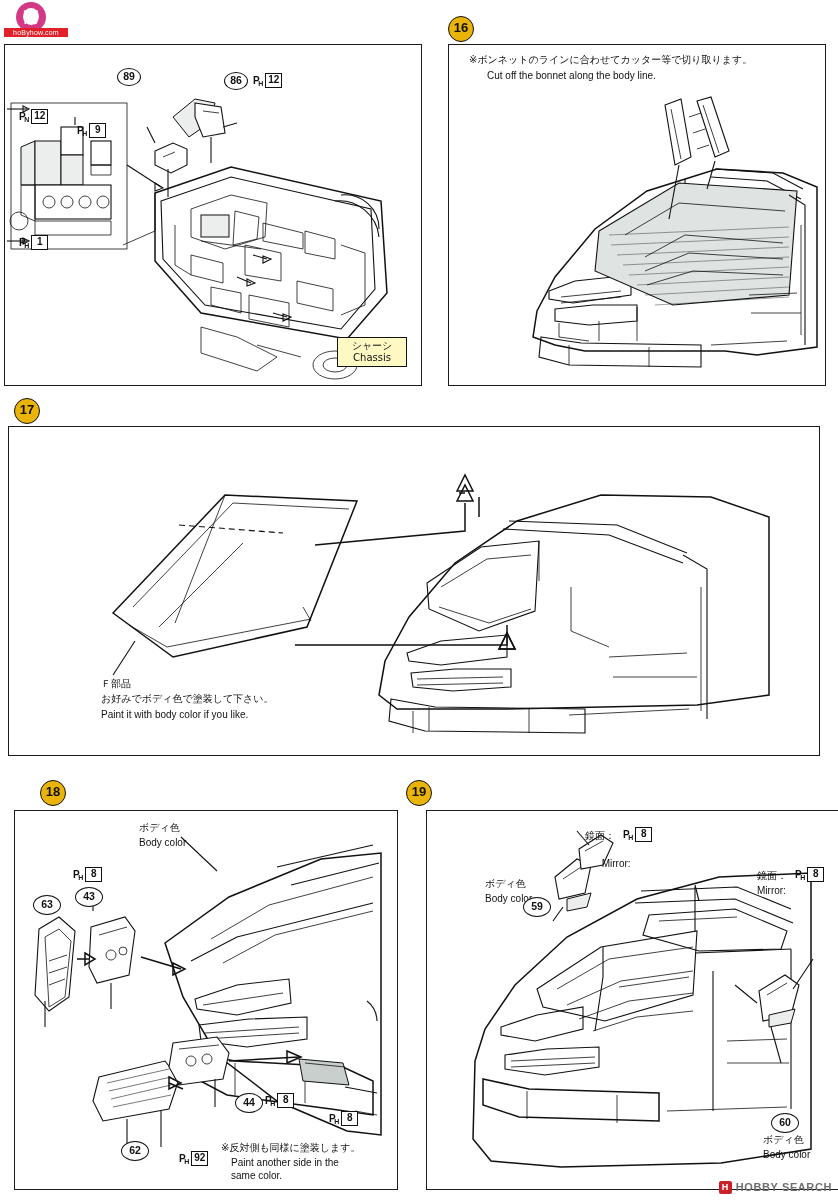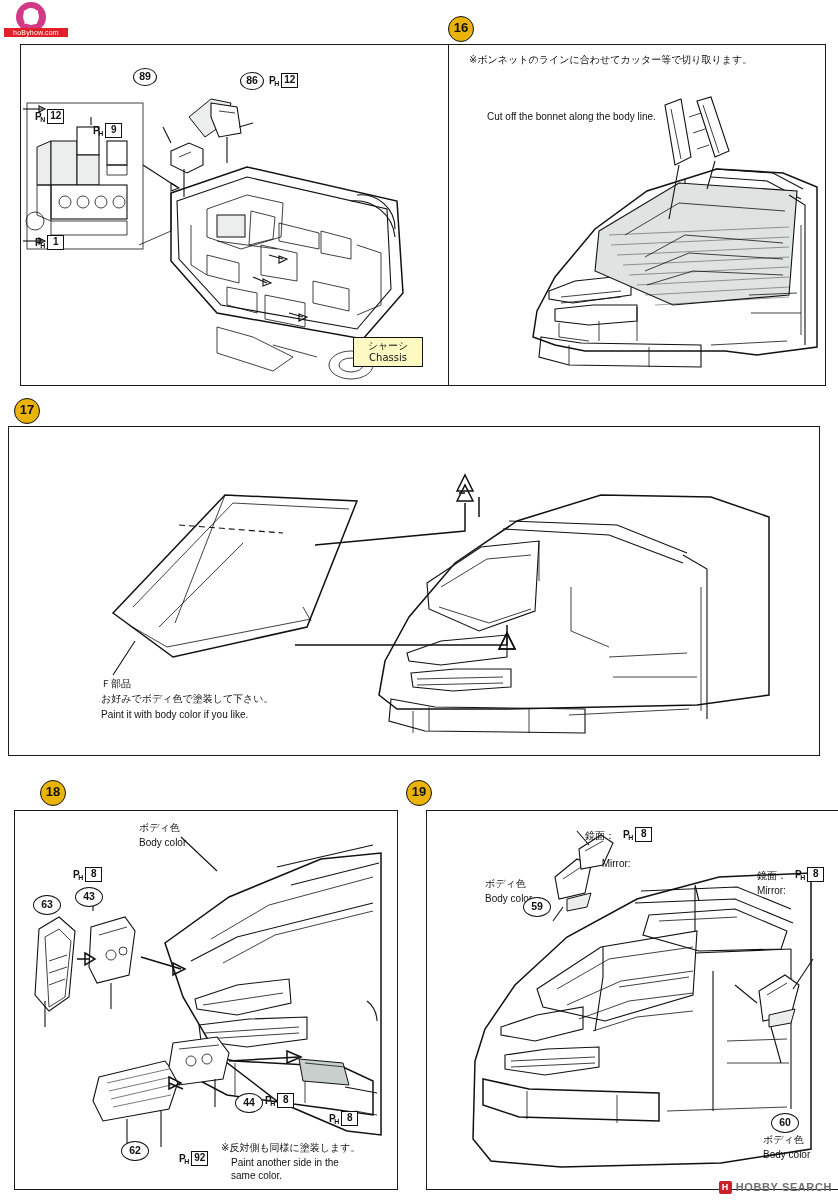--- a/index.html
+++ b/index.html
@@ -85,21 +85,21 @@
 
 <div class="sheet">
 
   <div class="wm-tl">
     <div class="disc">
       <div class="ch">高</div>
     </div>
     <div class="url">hoByhow.com</div>
   </div>
 
-  <div class="panel" style="left:20px;top:44px;width:416px;height:340px;padding-left:37px;">
+  <div class="panel" style="left:4px;top:44px;width:416px;height:340px;">
     <svg width="416" height="340" viewBox="0 0 416 340">
 
       <rect class="thin" x="6" y="58" width="116" height="146"></rect>
 
       <path class="fillgl" d="M16 140 l0 -38 l14 -6 l0 44 z"></path>
       <rect class="fillgl" x="30" y="96" width="26" height="44"></rect>
       <rect class="fillw" x="56" y="82" width="22" height="28"></rect>
       <rect class="fillgl" x="56" y="110" width="22" height="30"></rect>
       <rect class="fillw" x="86" y="96" width="20" height="24"></rect>
       <path class="thin" d="M86 120 l20 0 l0 10 l-20 0 z"></path>
@@ -196,21 +196,21 @@
 
     <div class="tag" style="left:332px;top:292px;width:60px;">
       <div>シャーシ</div>
       <div>Chassis</div>
     </div>
   </div>
 
   <div class="step-num" style="left:448px;top:16px;">16</div>
   <div class="panel" style="left:448px;top:44px;width:376px;height:340px;">
     <div class="cap jp" style="left:20px;top:8px;">※ボンネットのラインに合わせてカッター等で切り取ります。</div>
-    <div class="cap" style="left:38px;top:24px;margin-top:41px;">Cut off the bonnet along the body line.</div>
+    <div class="cap" style="left:38px;top:24px;">Cut off the bonnet along the body line.</div>
 
     <svg width="376" height="340" viewBox="0 0 376 340">
 
       <path class="ln2" d="M84 292 l4 -26 l18 -34 l40 -48 l52 -38 l70 -22 l66 4 l34 14 l0 160 l-60 8 l-32 -4 l-140 0 l-30 -6 z"></path>
 
       <path class="ln" d="M266 124 l58 4 l30 16"></path>
       <path class="ln" d="M262 132 l56 4 l34 18"></path>
       <path class="ln" d="M236 140 l0 -6"></path>
 
       <path class="ln" d="M100 246 l26 -10 l56 -6 l0 20 l-58 8 l-24 -4 z"></path>

